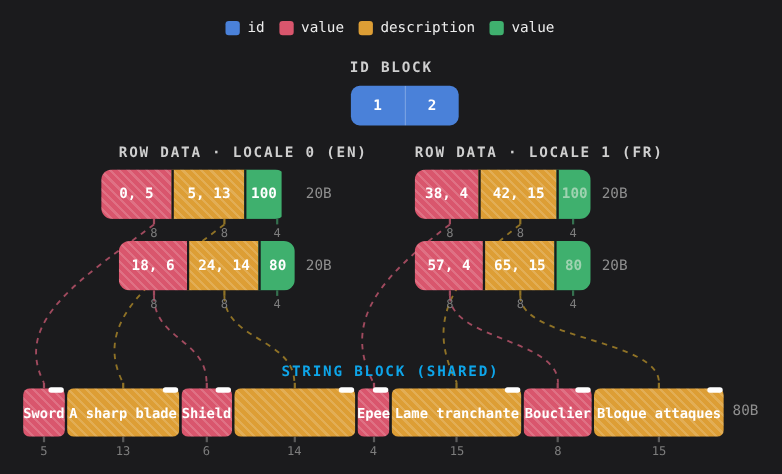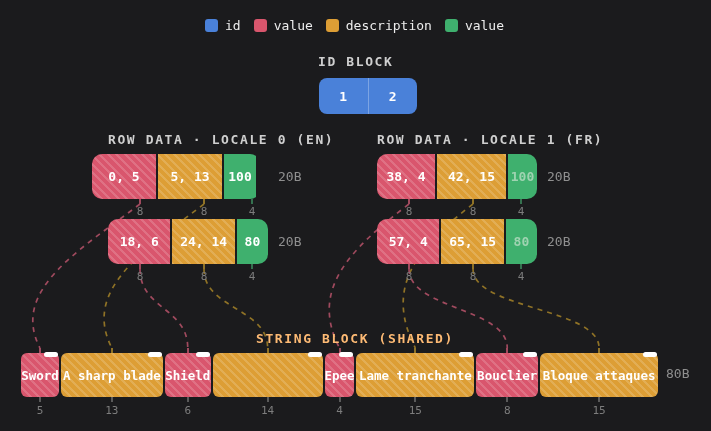--- a/index.html
+++ b/index.html
@@ -18,21 +18,21 @@
   .id-cell + .id-cell{border-left:1px solid rgba(255,255,255,0.28);}
   .row{position:absolute;height:45px;border-radius:10px;display:flex;overflow:hidden;z-index:3;}
   .row-cell{display:flex;align-items:center;justify-content:center;color:#fff;font-size:13px;font-weight:700;}
   .row-cell + .row-cell{border-left:2px solid #1b1b1d;}
   .hatch{background-image:repeating-linear-gradient(45deg,rgba(255,255,255,0.16) 0 2px,transparent 2px 6px);}
   .size-label{position:absolute;font-size:13px;color:#8f8f8f;z-index:3;white-space:nowrap;}
   .tick{position:absolute;width:2px;height:5px;z-index:2;}
   .byte-num{position:absolute;font-size:11px;color:#7d7d7d;z-index:3;transform:translateX(-50%);}
   .sb-cell{position:absolute;top:353px;height:44px;border-radius:6px;display:flex;align-items:center;justify-content:center;color:#fff;font-size:12.5px;font-weight:700;z-index:3;white-space:nowrap;}
   .sb-white{position:absolute;top:-1px;right:1px;width:14px;height:5px;background:#fff;border-radius:3px;}
-  .sb-title{position:absolute;left:355px;top:331px;transform:translateX(-50%);font-size:13px;font-weight:700;letter-spacing:1.6px;color:#fdba74;z-index:3;white-space:nowrap;}
+  .sb-title{position:absolute;left:355px;top:331px;transform:translateX(-50%);font-size:13px;font-weight:700;letter-spacing:1.6px;color:#0ea5e9;z-index:3;white-space:nowrap;}
 </style>
 </head>
 <body>
 
 <div class="canvas">
   <svg class="links" id="links-svg" width="711" height="431" viewBox="0 0 711 431">
       <path d="M 140 204 C 80 250, 9.96875 290, 39.96875 348" fill="none" stroke="#a04a5e" stroke-width="1.7" stroke-dasharray="5 5"></path>
       <path d="M 204 204 C 144 250, 81.85624999999999 290, 111.85624999999999 348" fill="none" stroke="#8f7226" stroke-width="1.7" stroke-dasharray="5 5"></path>
       <path d="M 140 269 C 140 309, 187.7375 308, 187.7375 348" fill="none" stroke="#a04a5e" stroke-width="1.7" stroke-dasharray="5 5"></path>
       <path d="M 204 269 C 204 309, 267.6125 308, 267.6125 348" fill="none" stroke="#8f7226" stroke-width="1.7" stroke-dasharray="5 5"></path>

